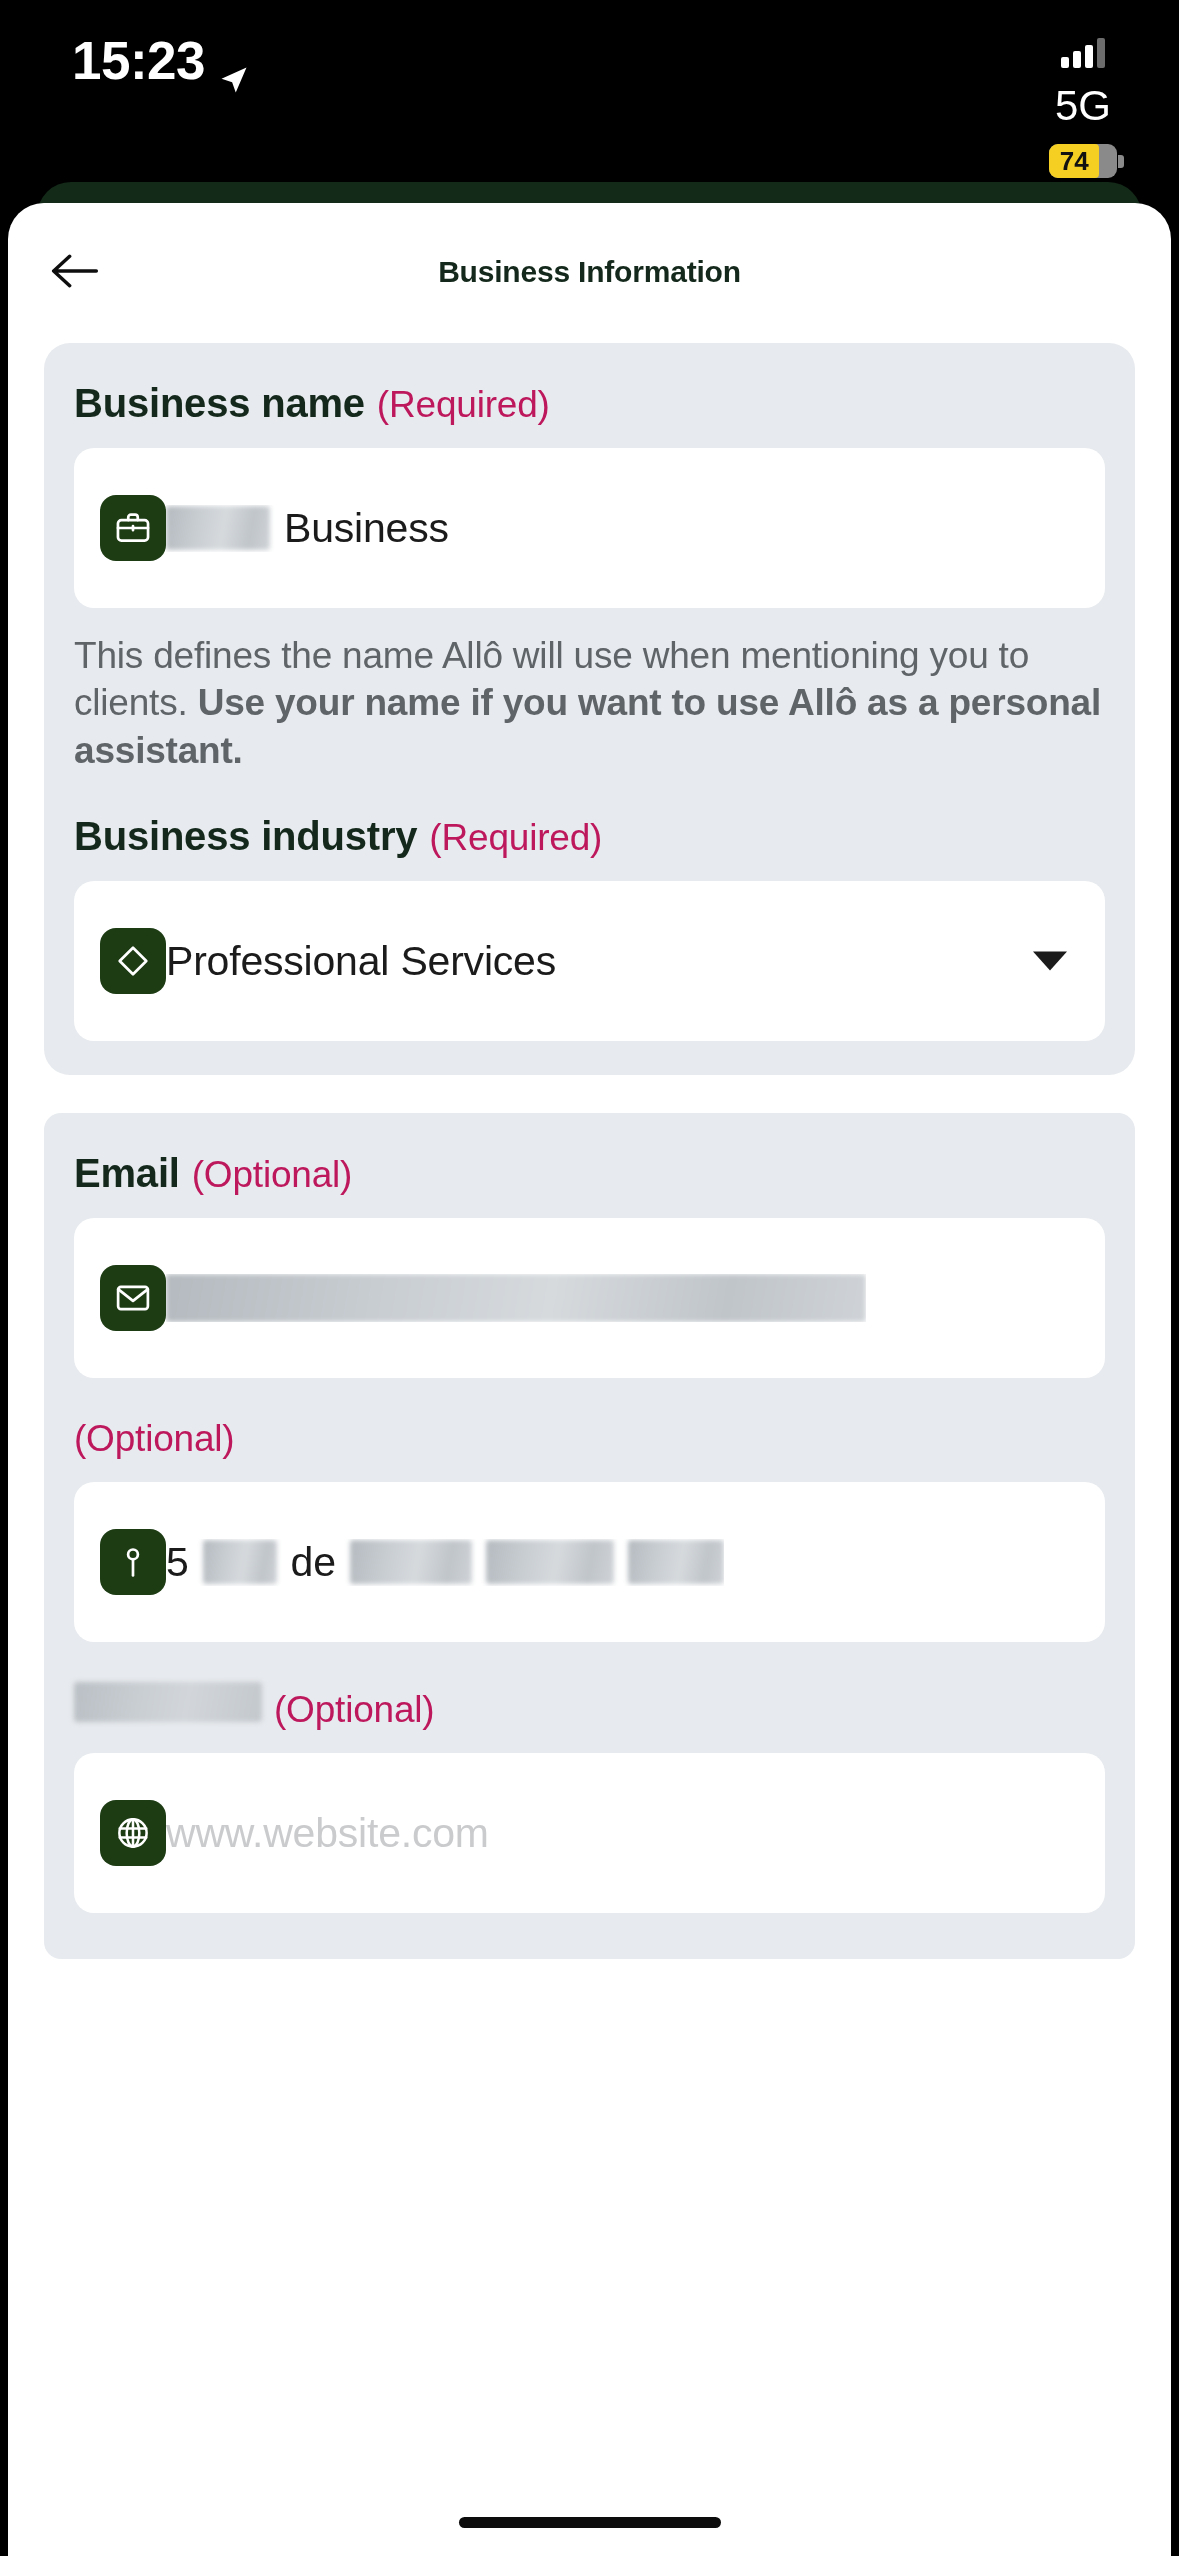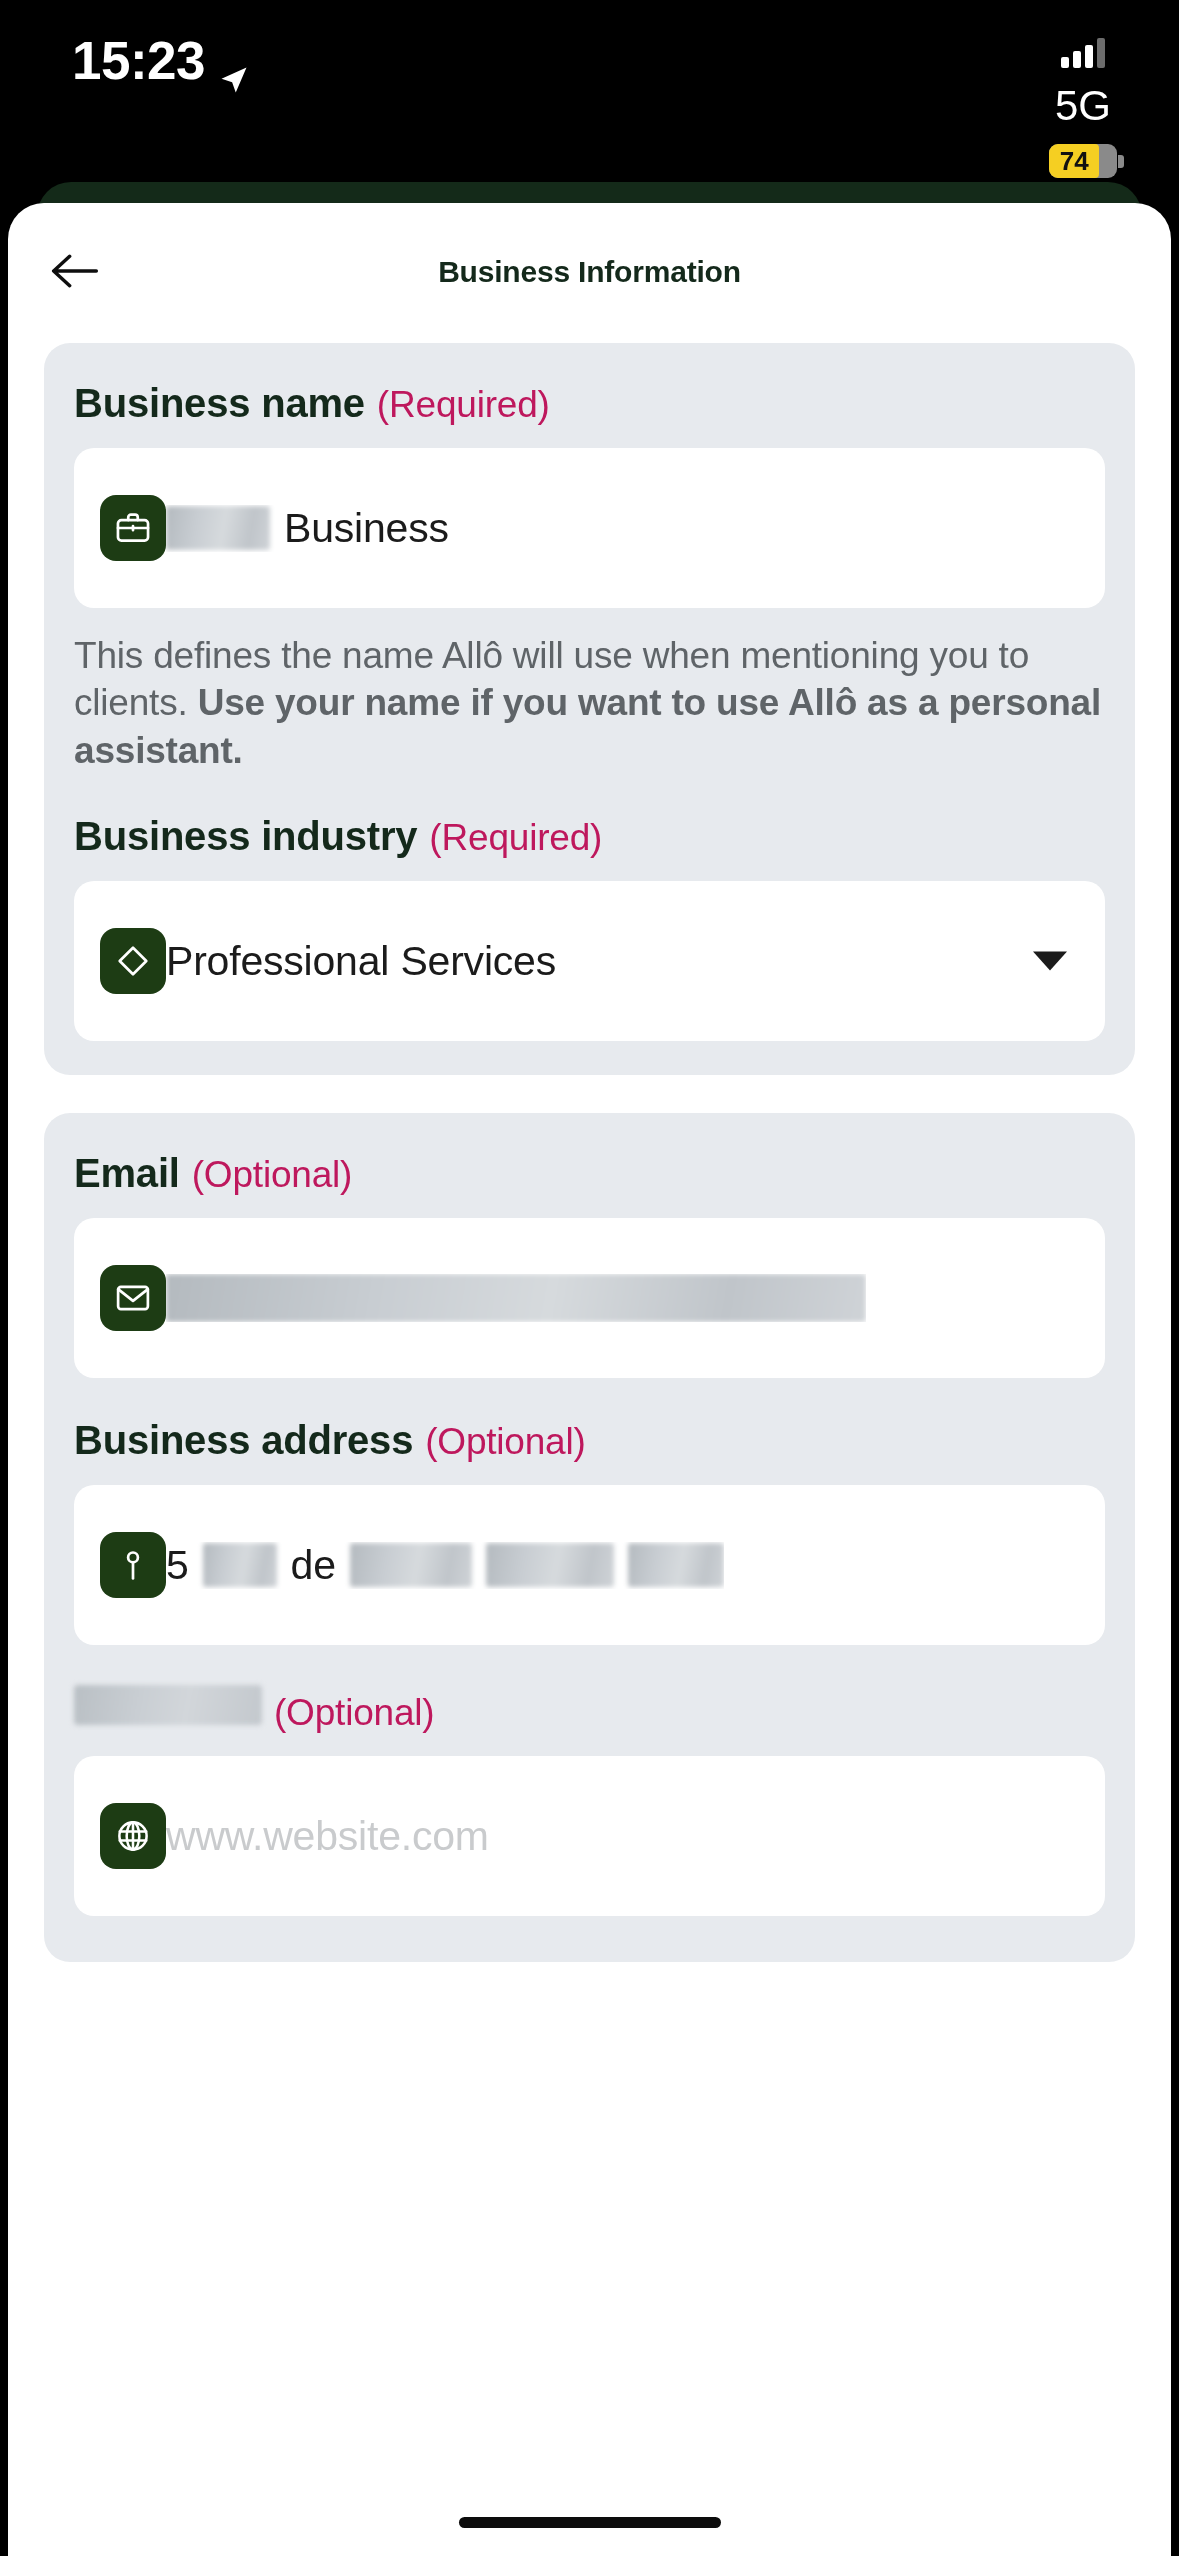--- a/index.html
+++ b/index.html
@@ -76,21 +76,21 @@
     text-align:center; font-size:30px; font-weight:700;
     color:#14291b; letter-spacing:-0.2px;
   }
 
   
   .card{
     margin:12px 36px 38px 36px;
     background:#e7eaee; border-radius:26px;
     padding:38px 30px 34px 30px;
   }
-  .card.second{ margin-top:0; padding-bottom:46px;}
+  .card.second{ margin-top:0; padding-bottom:46px;border-radius:17px;}
   .field-label{
     font-size:40px; font-weight:700; color:#14291b;
     letter-spacing:-0.2px; margin-bottom:22px;
     display:flex; align-items:baseline; gap:12px; flex-wrap:wrap;
   }
   .field-label .opt{ font-weight:400; color:#be185d; font-size:37px;text-align:center; }
   .redact-label{
     display:inline-block; width:188px; height:40px; border-radius:4px;
     background:linear-gradient(100deg,#b9bfc4 0%,#c9ced3 35%,#d2d6da 60%,#c3c8cd 100%);
     filter:blur(2.4px);
@@ -255,21 +255,20 @@
           </svg>
         </span>
         <span class="input-value">
           <span class="redact r-mail"></span>
         </span>
       </div>
 
       <div class="spacer-28"></div>
 
       <div class="field-label">
-        <span>Business address</span>
         <span class="opt">(Optional)</span>
       </div>
 
       <div class="input">
         <span class="iconbox">
           <svg viewBox="0 0 24 24" width="38" height="38" fill="none" stroke="#fff" stroke-width="1.7" stroke-linecap="round">
             <circle cx="12" cy="7.2" r="3.1"></circle>
             <path d="M12 10.4V20.5"></path>
           </svg>
         </span>

